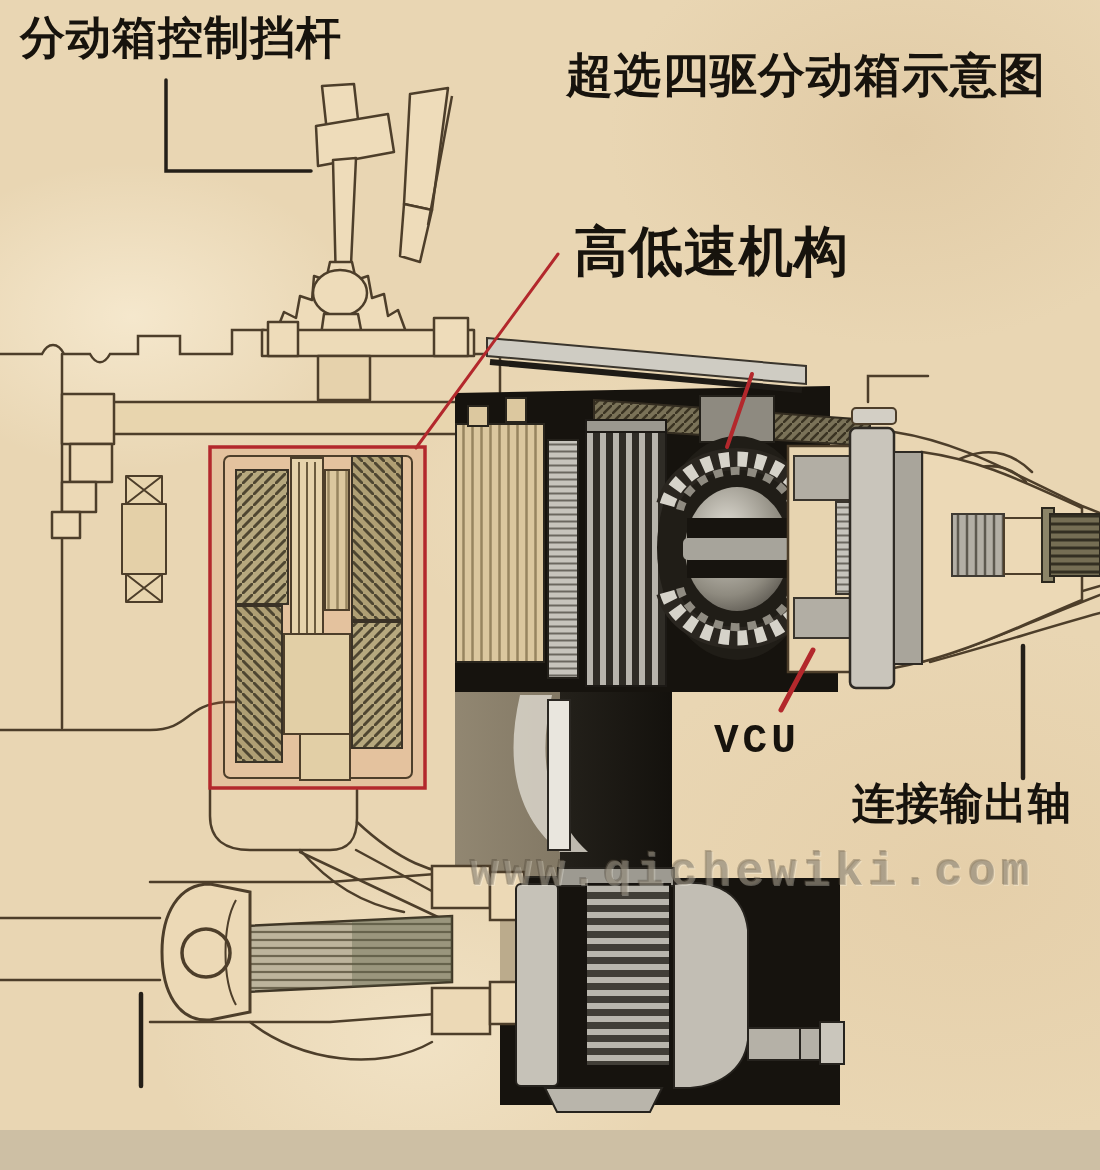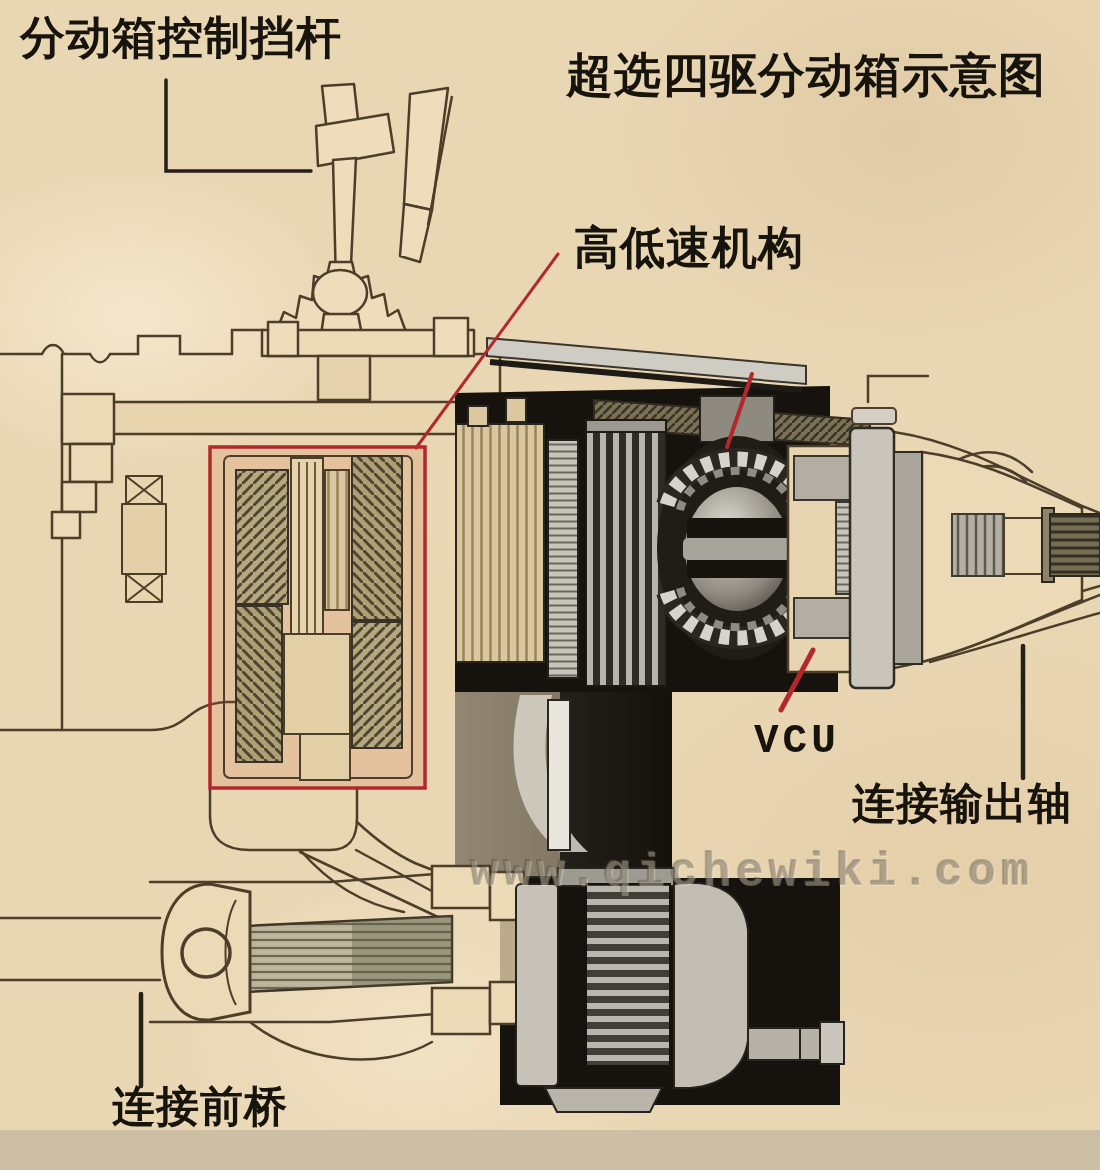--- a/index.html
+++ b/index.html
@@ -15,23 +15,23 @@
       radial-gradient(ellipse 300px 200px at 55% 45%, rgba(248,236,210,.35), transparent 70%),
       #e9d6b3;
   }
   svg{position:absolute;left:0;top:0;}
   .lbl{
     position:absolute;font-weight:900;color:#17130d;white-space:nowrap;
     letter-spacing:1px;line-height:1.05;
   }
   .lbl-lever   {left:20px;  top:18px;  font-size:45px;}
   .lbl-title   {left:566px; top:54px;  font-size:47px;}
-  .lbl-highlow {left:574px; top:228px; font-size:45px;}
+  .lbl-highlow {left:574px; top:228px; font-size:54px;}
   .lbl-cdiff   {left:728px; top:313px; font-size:45px;}
-  .lbl-vcu     {left:714px; top:720px; font-size:41px; letter-spacing:4px;margin-left:40px;}
+  .lbl-vcu     {left:714px; top:720px; font-size:41px; letter-spacing:4px;}
   .lbl-output  {left:852px; top:784px; font-size:43px;}
   .lbl-front   {left:112px; top:1087px;font-size:43px;}
   .watermark{
     position:absolute;left:470px;top:846px;font-size:47px;font-weight:700;
     color:rgba(128,117,99,.40);letter-spacing:5px;white-space:nowrap;
     text-shadow:1px 1px 0 rgba(255,252,240,.30), -1px -1px 0 rgba(55,45,35,.28);
   }
 </style>
 </head>
 <body>
@@ -253,16 +253,15 @@
     <line x1="1023" y1="646" x2="1023" y2="778" stroke-width="4.5"></line>
     <line x1="141" y1="994" x2="141" y2="1086" stroke-width="4.5"></line>
   </g>
 </svg>
 
 <div class="lbl lbl-lever">分动箱控制挡杆</div>
 <div class="lbl lbl-title">超选四驱分动箱示意图</div>
 <div class="lbl lbl-highlow">高低速机构</div>
 <div class="lbl lbl-vcu">VCU</div>
 <div class="lbl lbl-output">连接输出轴</div>
-<div class="lbl lbl-front">连接前桥</div>
 <div class="watermark">www.qichewiki.com</div>
 
 </div>
 
 </body></html>

